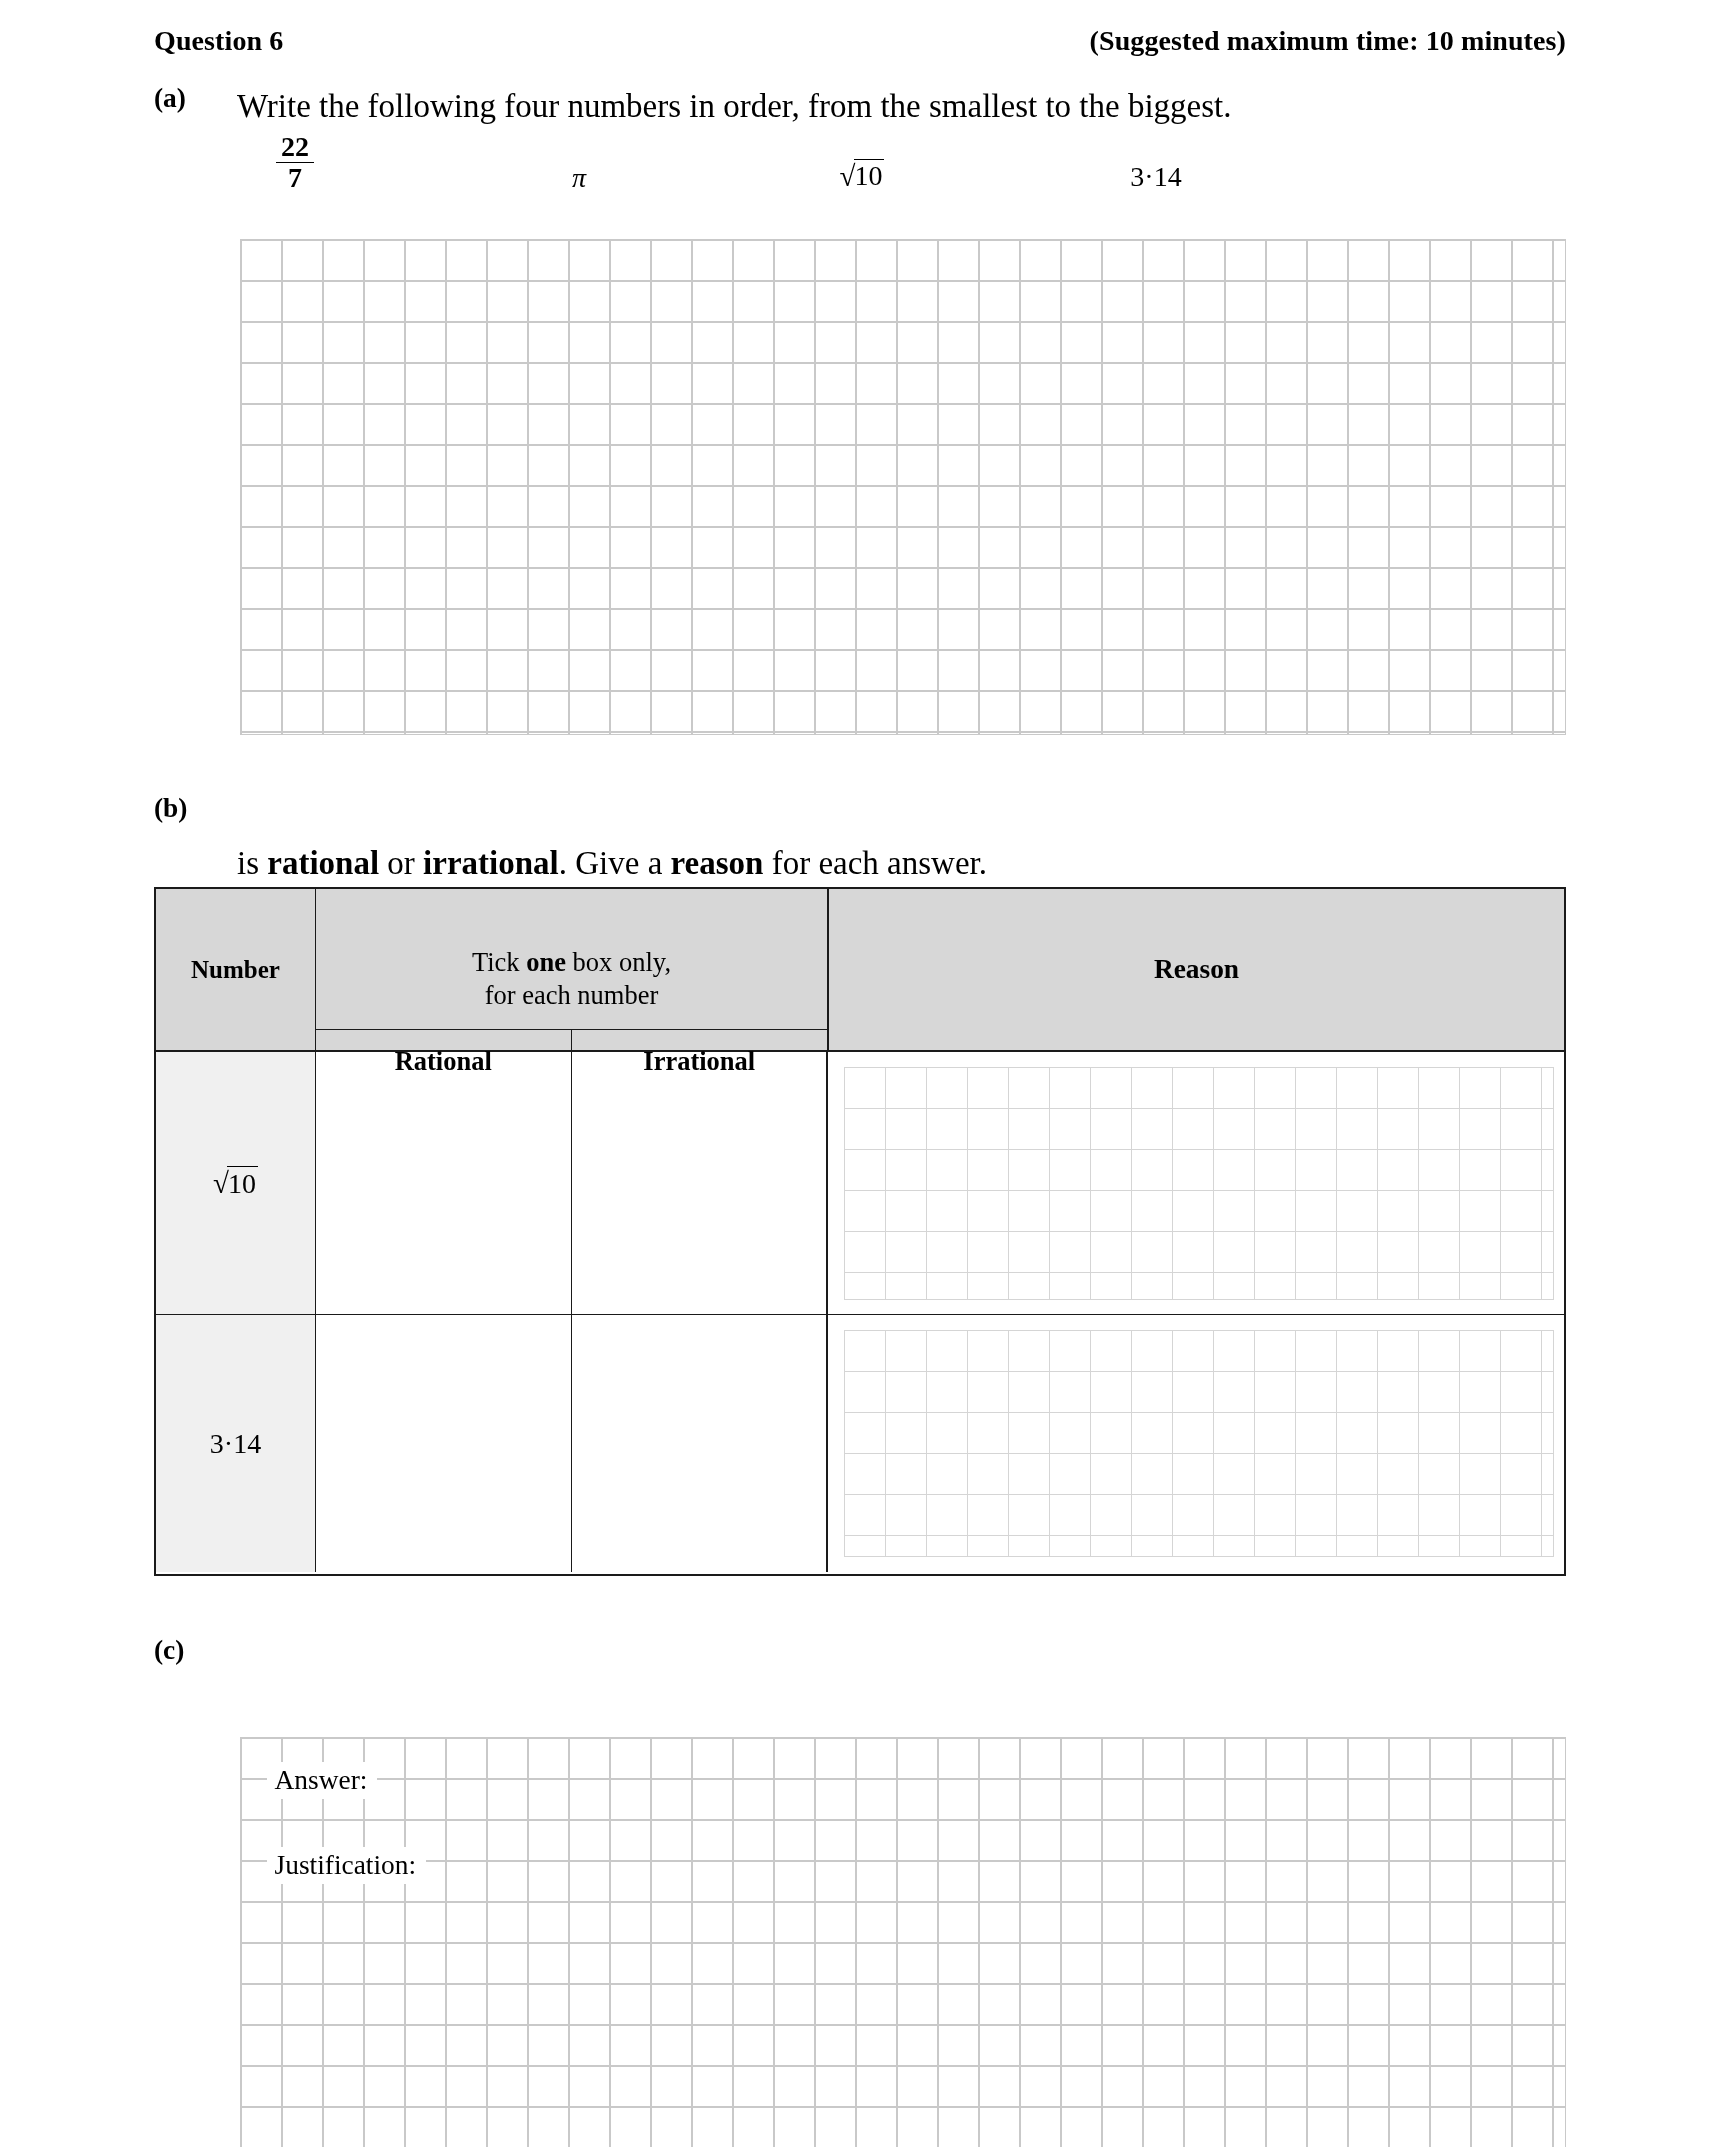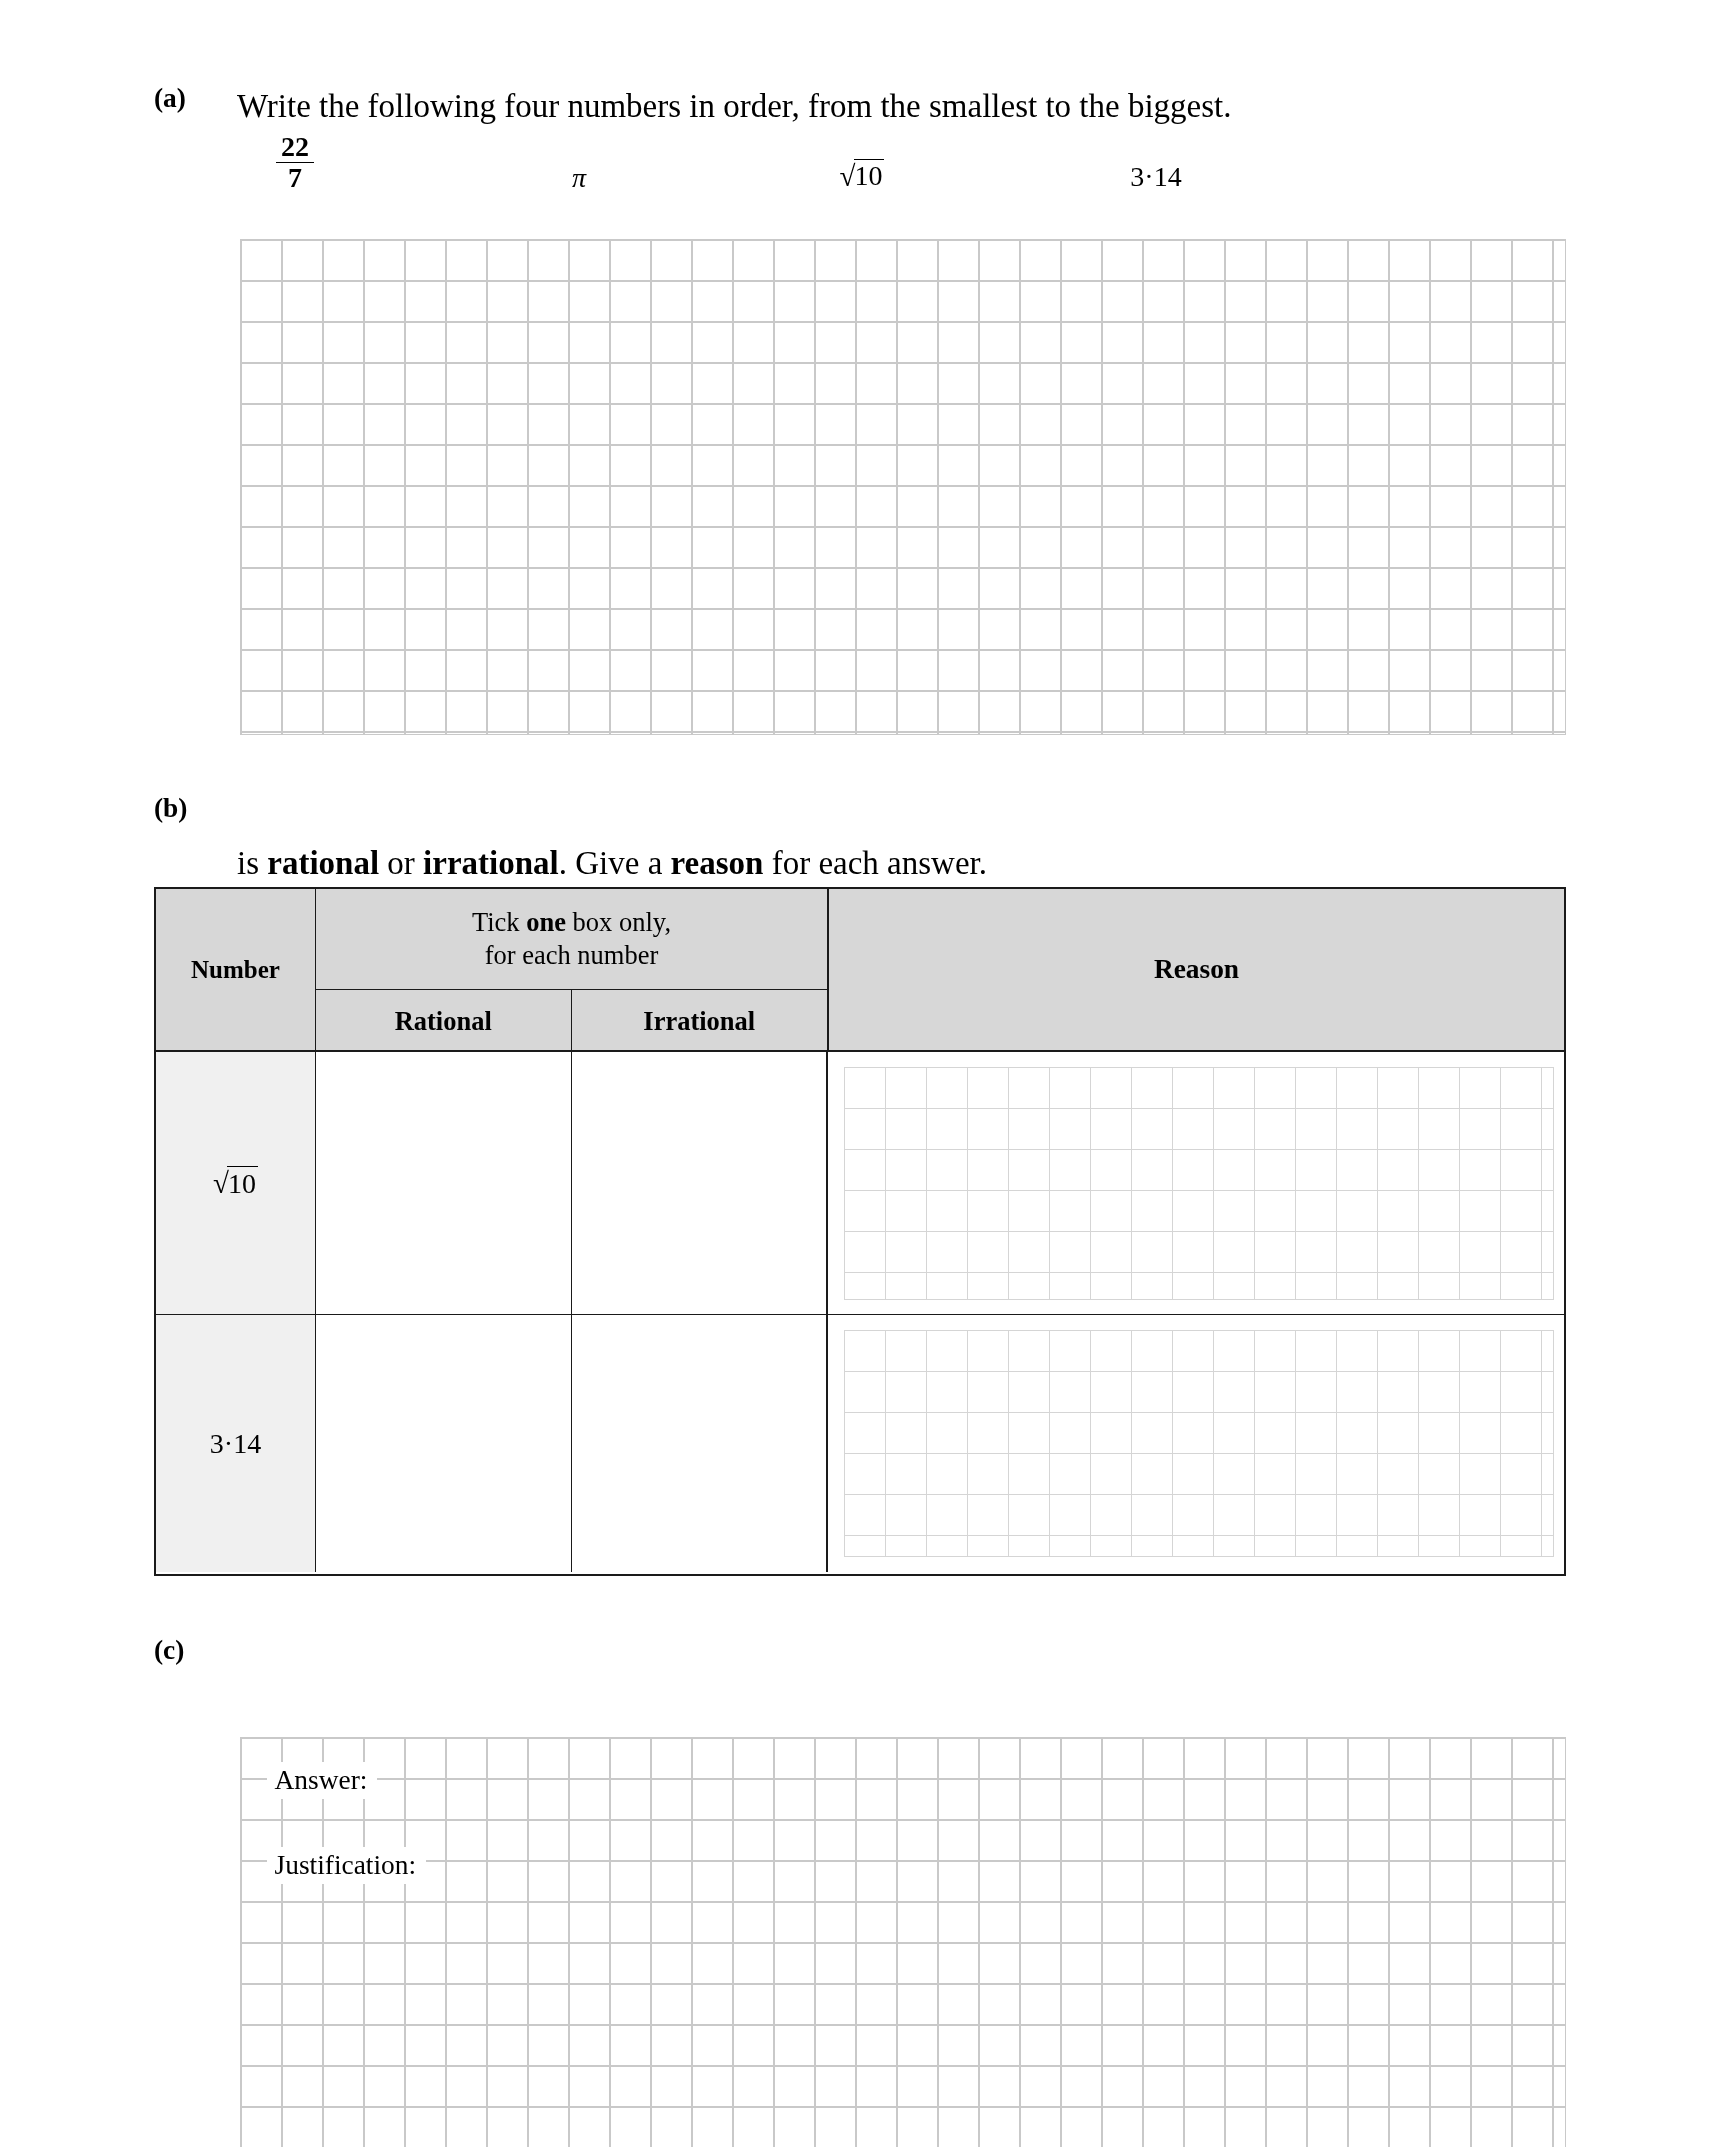--- a/index.html
+++ b/index.html
@@ -158,20 +158,21 @@
     border-right: 2.8px solid #1a1a1a;
   }
   .tt-head-tick-title {
     height: 101px;
     display: flex; flex-direction: column;
     align-items: center; justify-content: center;
     font-size: 26.5px; line-height: 1.26;
     box-sizing: border-box;
     border-bottom: 1.9px solid #1a1a1a;
     text-align: center;
+    margin-top: 40px;
   }
   .tt-head-tick-title b { font-weight: bold; }
   .tt-head-sub {
     display: flex;
     height: 62px;
   }
   .tt-head-sub > div {
     flex: 1 1 50%;
     display: flex; align-items: center; justify-content: center;
     font-weight: bold; font-size: 26.5px;
@@ -234,20 +235,24 @@
   #label-answer { left: 267px; top: 1762px; }
   #label-justification { left: 267px; top: 1847px; }
 
   .sup { font-size: 0.62em; vertical-align: super; }
 </style>
 </head>
 <body>
 
 <div class="page">
 
+  <div class="q-header">
+    <span>Question 6</span>
+    <span>(Suggested maximum time: 10 minutes)</span>
+  </div>
 
   <div class="part" id="part-a">
     <span class="part-label">(a)</span>
     <span class="part-text">Write the following four numbers in order, from the smallest to the biggest.</span>
   </div>
 
   <div class="numbers-row">
     <div class="num-item" style="left:0px; top:0px; width:114px;">
       <span class="frac">
         <span class="num">22</span>

